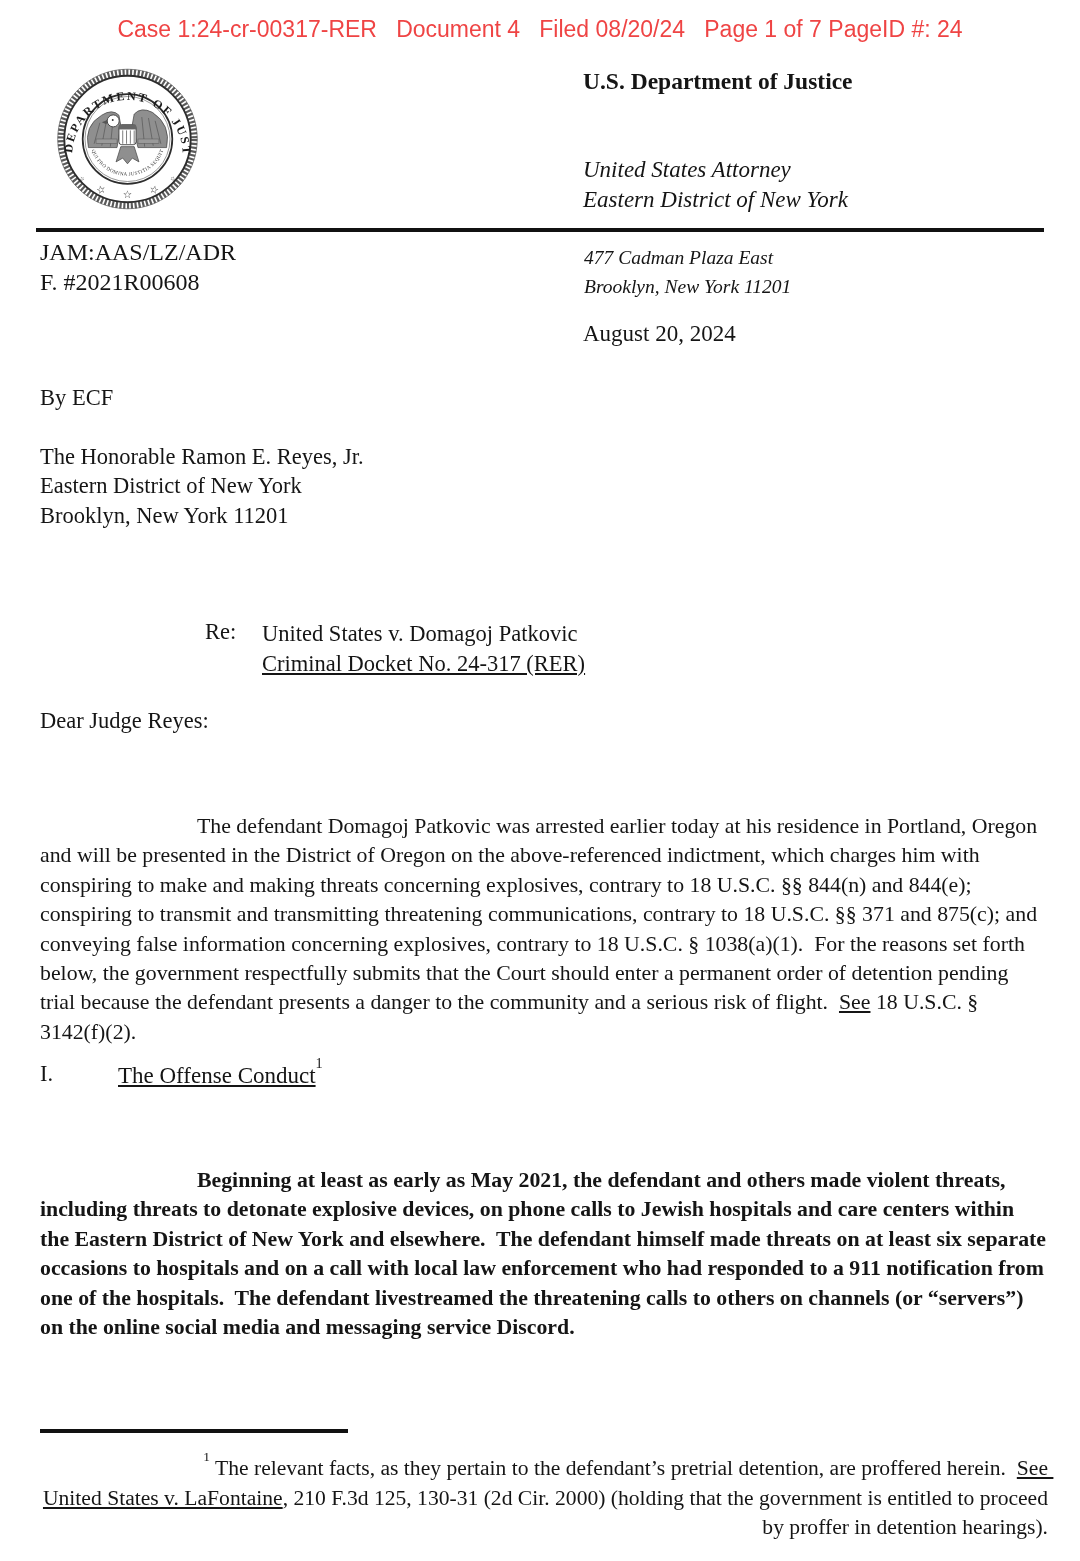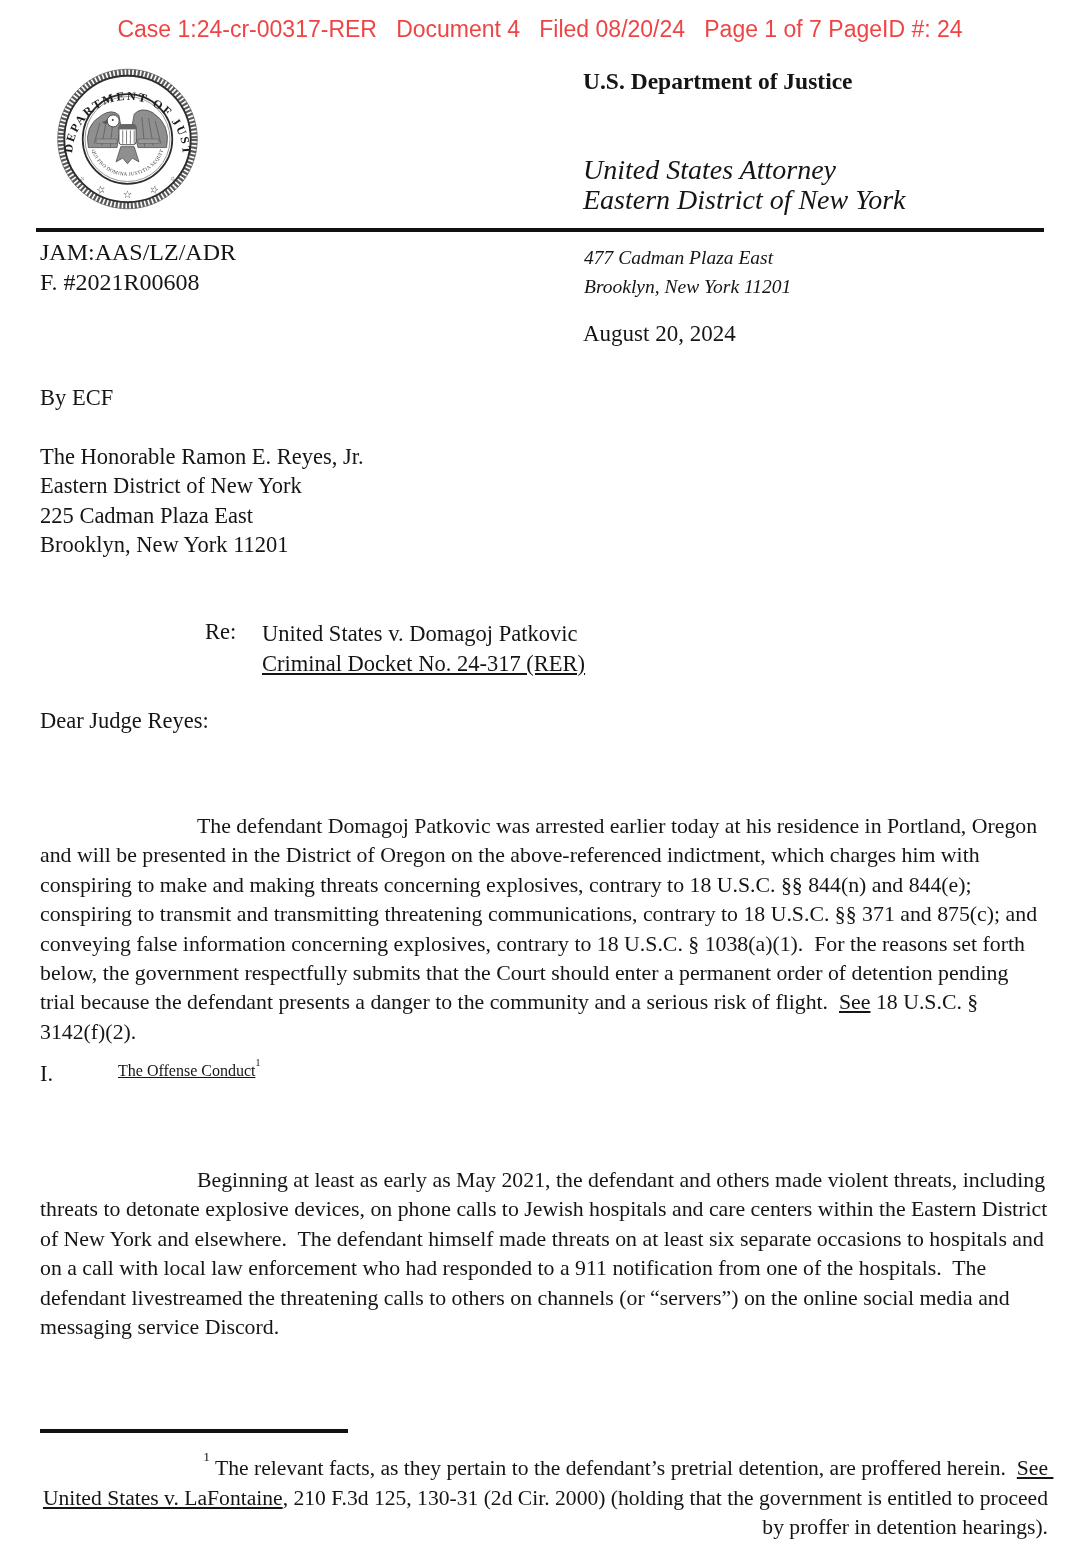--- a/index.html
+++ b/index.html
@@ -13,38 +13,38 @@
   
   .stamp {
     top:16px; left:0; width:100%; text-align:center;
     font-family:"Liberation Sans", sans-serif; font-size:23px;
     color:#ef4444; white-space:pre;
   }
   
   .seal { left:56px; top:64px; }
   
   .dept   { left:583px; top:68px;  font-size:23.5px; font-weight:bold; }
-  .office { left:583px; top:155px; font-size:28px; font-style:italic; line-height:29.5px; }
+  .office { left:583px; top:155px; font-size:23px; font-style:italic; line-height:29.5px; }
   .rule-main { left:36px; top:228px; width:1008px; height:4px; background:#111; }
   .refs { left:40px; top:238px; font-size:24px; line-height:29.5px; }
   .addr { left:584px; top:243px; font-size:19.5px; font-style:italic; line-height:29.3px; }
   .date { left:583px; top:321px; font-size:23px; }
   .byecf { left:40px; top:385px; font-size:22.5px; }
   .recipient { left:40px; top:442px; font-size:22.5px; line-height:29.3px; }
   .re-label { left:205px; top:619px; font-size:22.5px; }
   .re-lines { left:262px; top:619px; font-size:22.5px; line-height:29.8px; }
   .salutation { left:40px; top:708px; font-size:22.5px; }
   .para {
     left:40px; width:1008px; font-size:21.8px; line-height:29.4px;
     text-indent:157px; white-space:pre-wrap; text-align:left;margin-top:43px;
   }
   .para1 { top:769px; }
-  .para2 { top:1123px; }
+  .para2 { top:1123px;font-weight:bold; }
   .hnum   { left:40px;  top:1061px; font-size:22.5px; }
-  .htitle { left:118px; top:1061px; font-size:16px; }
+  .htitle { left:118px; top:1061px; font-size:23px; }
   .fn-rule { left:40px; top:1429px; width:308px; height:4px; background:#111; }
   .footnote {
     left:40px; top:1448px; width:1008px; font-size:21.6px; line-height:29.6px;
     text-indent:155px; white-space:pre-wrap;text-align:right;
   }
   sup.fnsup { font-size:0.62em; position:relative; top:-0.45em; }
 </style>
 </head>
 <body>
 
@@ -116,21 +116,20 @@
     <div>Brooklyn, New York 11201</div>
   </div>
 
   <div class="abs date">August 20, 2024</div>
 
   <div class="abs byecf">By ECF</div>
 
   <div class="abs recipient">
     <div>The Honorable Ramon E. Reyes, Jr.</div>
     <div>Eastern District of New York</div>
-    <div>225 Cadman Plaza East</div>
     <div>Brooklyn, New York 11201</div>
   </div>
 
   <div class="abs re-label">Re:</div>
   <div class="abs re-lines">
     <div>United States v. Domagoj Patkovic</div>
     <div class="u">Criminal Docket No. 24-317 (RER)</div>
   </div>
 
   <div class="abs salutation">Dear Judge Reyes:</div>

